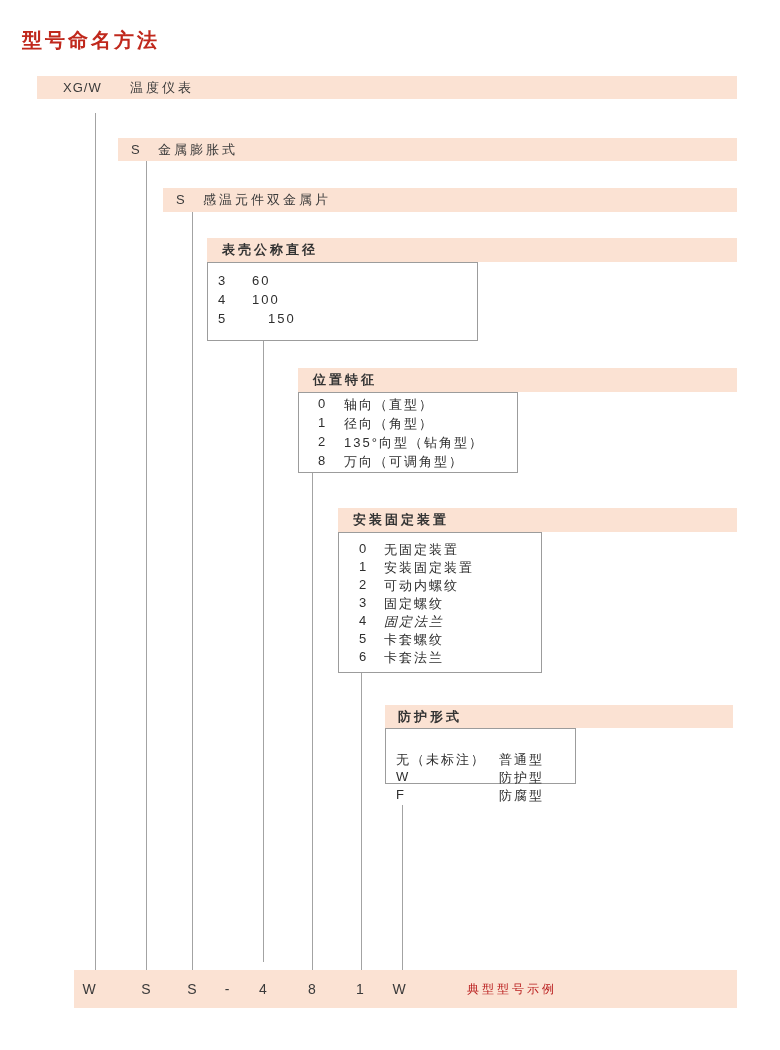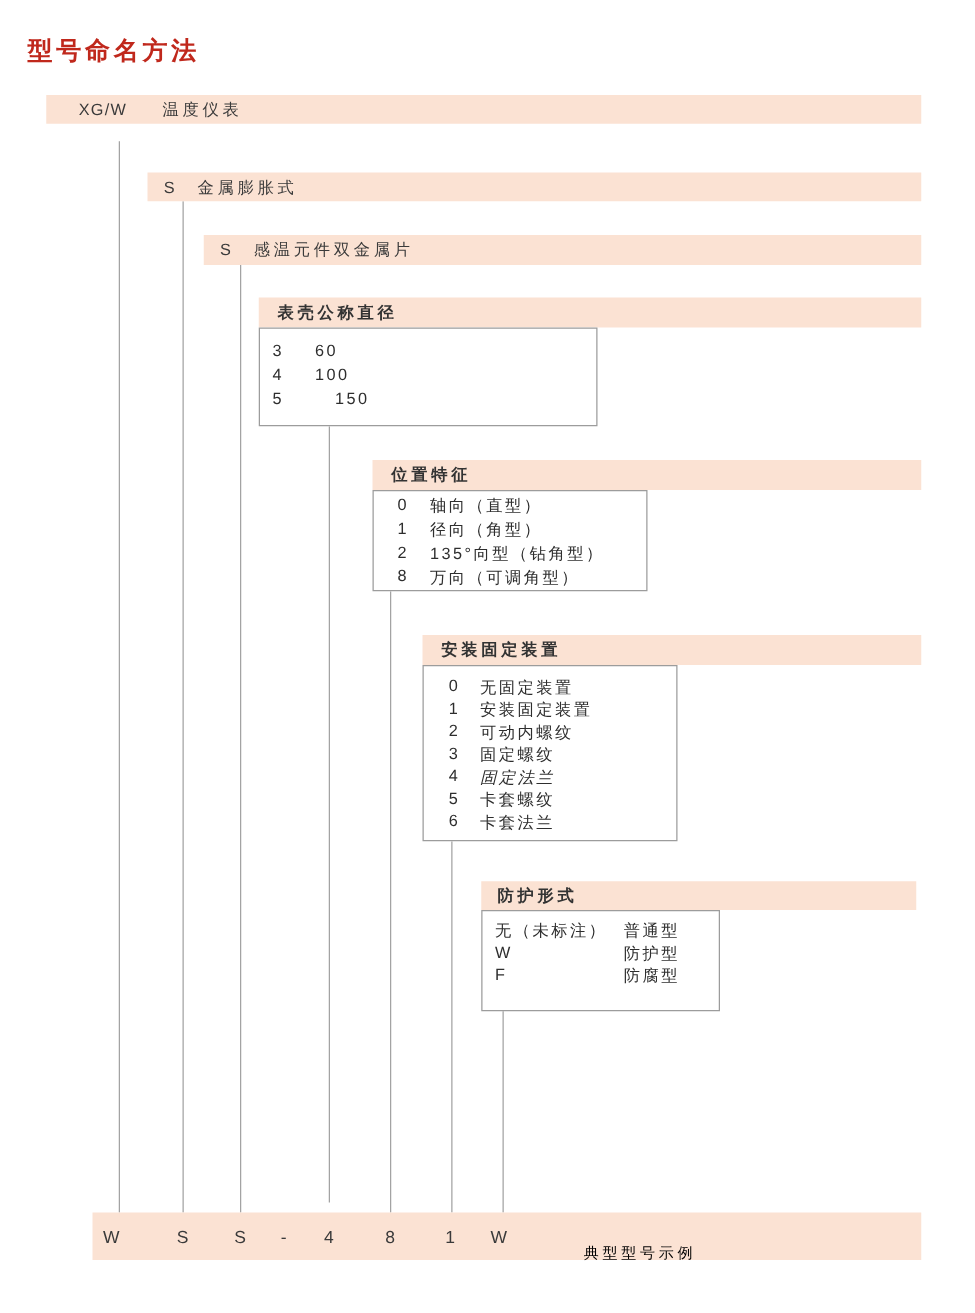--- a/index.html
+++ b/index.html
@@ -46,22 +46,22 @@
   }
   .bottom-bar {
     position:absolute; background:#fbe2d3;
   }
   .mchar {
     position:absolute; top:0; height:38px; line-height:38px;
     transform:translateX(-50%);
     font-size:14px; color:#3a3a3a;
   }
   .mcaption {
-    position:absolute; top:13px; height:38px; line-height:38px;
-    font-size:12px; color:#000000; letter-spacing:3px;
+    position:absolute; top:0; height:38px; line-height:38px;
+    font-size:12px; color:#b91c1c; letter-spacing:3px;
   }
 </style>
 </head>
 <body>
 
 <div class="page">
 
   <h1 class="title">型号命名方法</h1>
 
   <div class="vline" style="left:95px;  top:113px; height:857px;"></div>
@@ -157,21 +157,21 @@
     </div>
     <div class="opt" style="height:18px;">
       <span class="opt-code" style="left:20px;">6</span>
       <span class="opt-label" style="left:45px;">卡套法兰</span>
     </div>
   </div>
 
   <div class="box-header" style="left:385px; top:705px; width:348px; height:23px;">
     <span class="box-title" style="height:23px; line-height:23px; left:13px;">防护形式</span>
   </div>
-  <div class="box-body" style="left:385px; top:728px; width:191px; height:81px; padding-top:7px;">
+  <div class="box-body" style="left:385px; top:728px; width:191px; height:56px; padding-top:22px;">
     <div class="opt" style="height:18px;">
       <span class="opt-code" style="left:10px;">无（未标注）</span>
       <span class="opt-label" style="left:113px;">普通型</span>
     </div>
     <div class="opt" style="height:18px;">
       <span class="opt-code" style="left:10px;">W</span>
       <span class="opt-label" style="left:113px;">防护型</span>
     </div>
     <div class="opt" style="height:18px;">
       <span class="opt-code" style="left:10px;">F</span>

